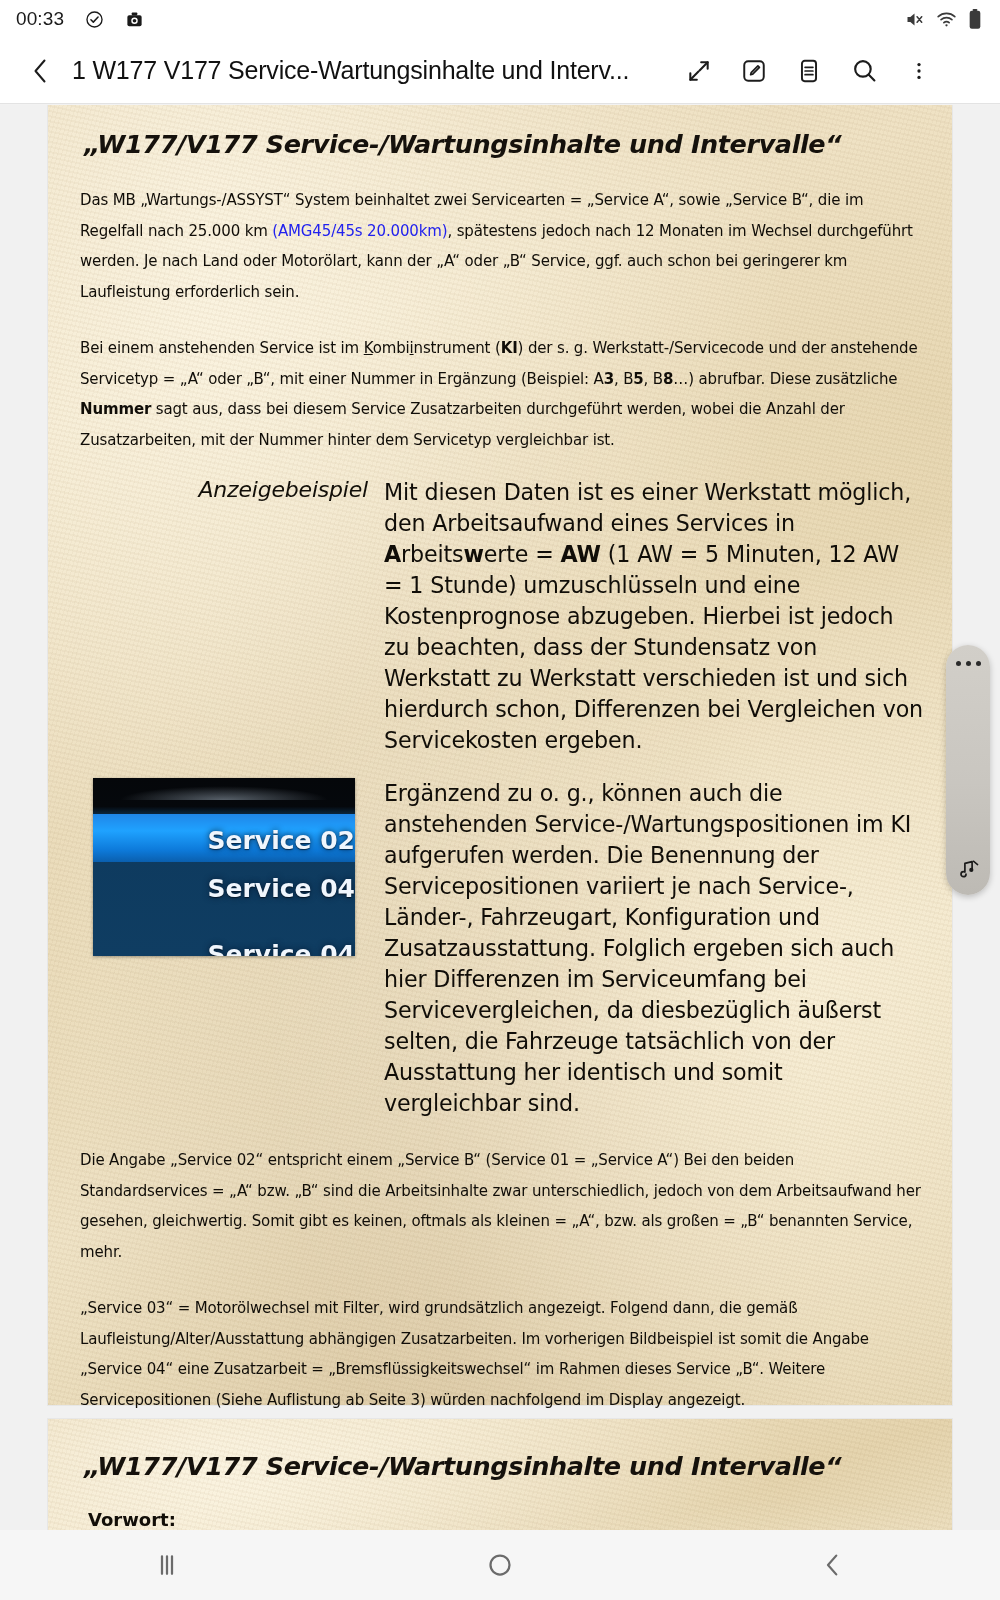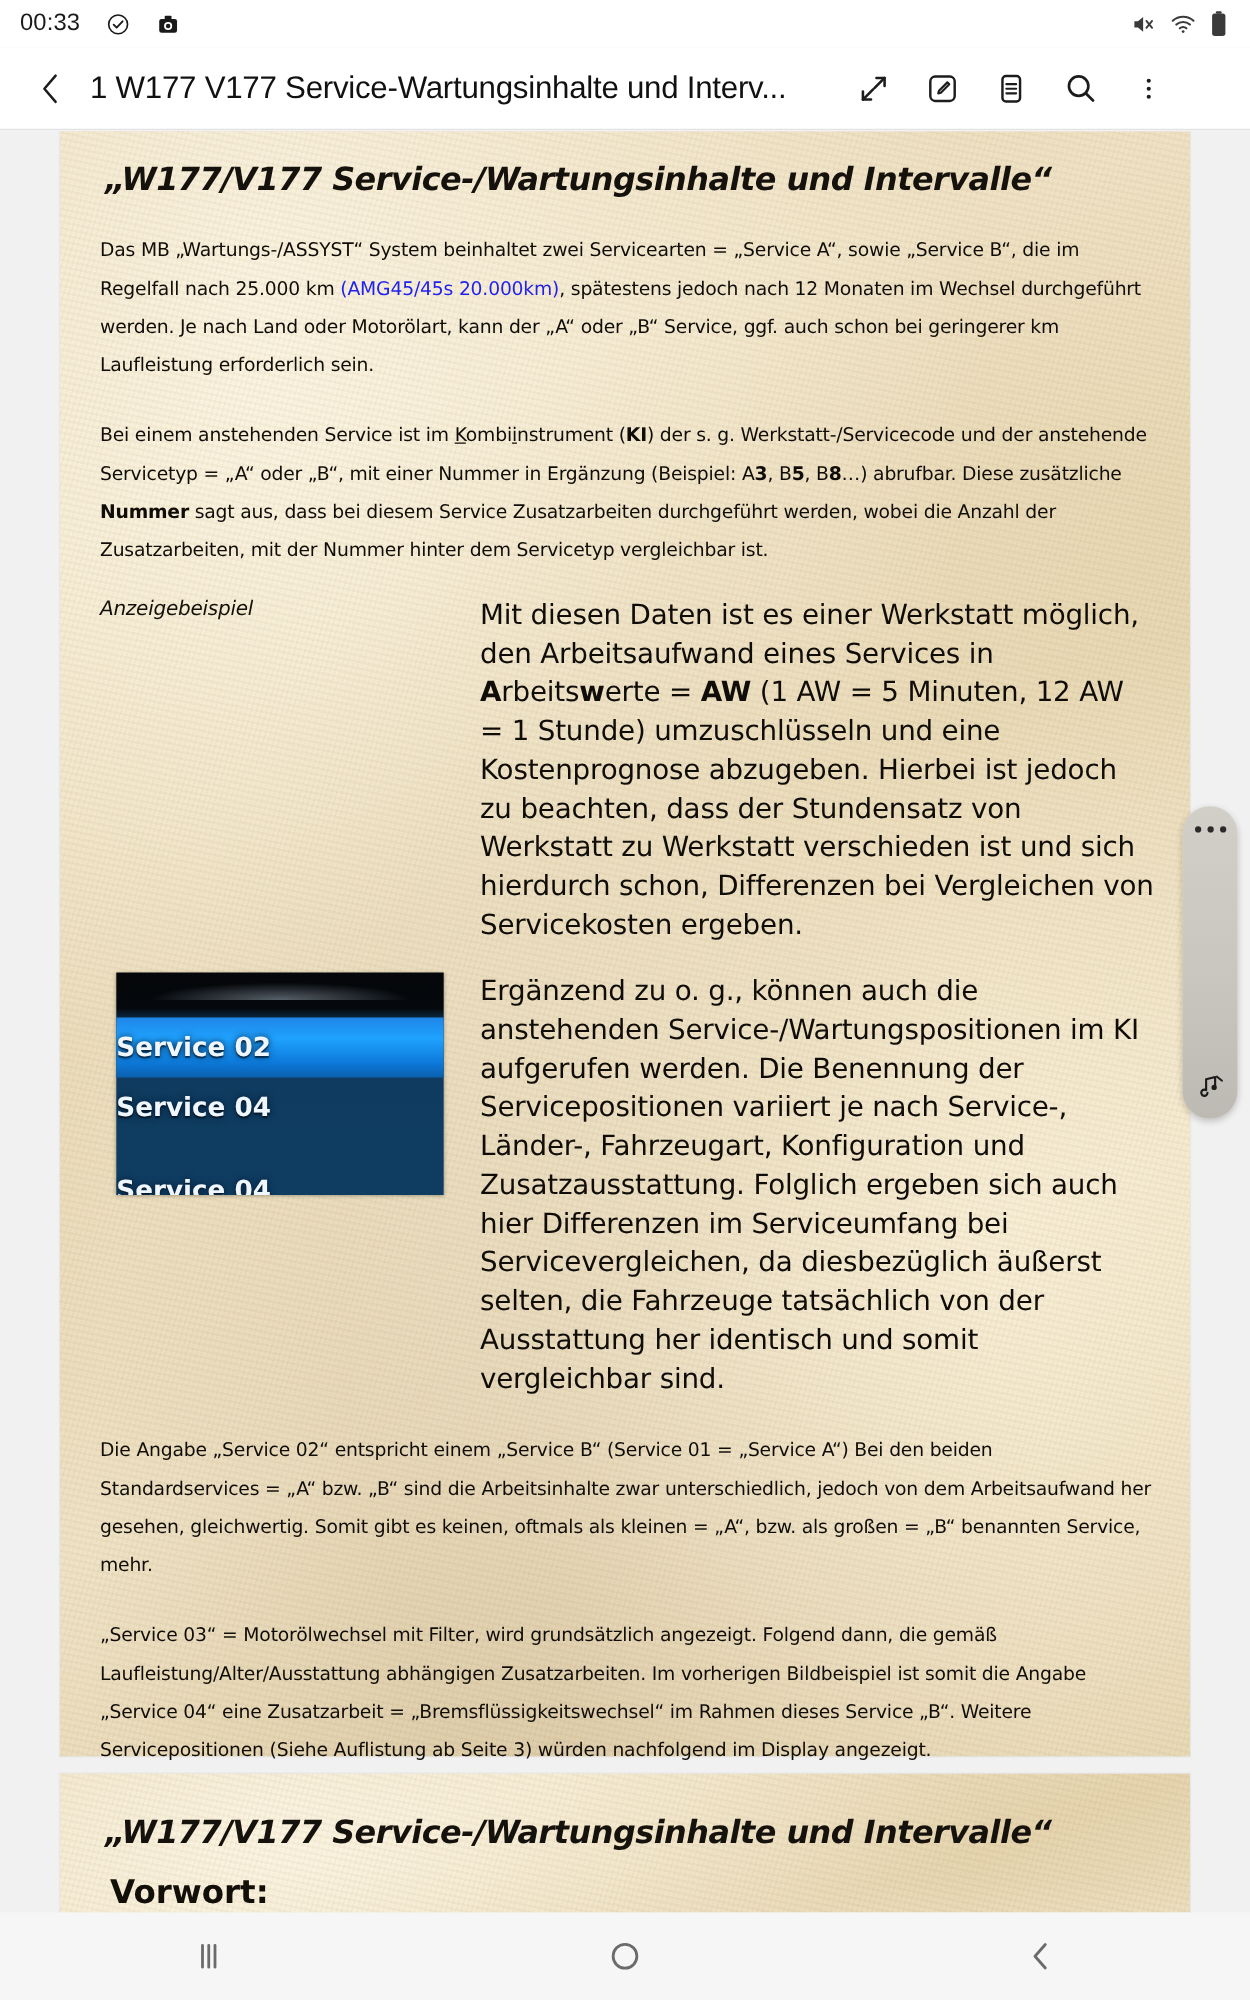--- a/index.html
+++ b/index.html
@@ -86,22 +86,22 @@
   .blue { color: #2222ee; }
   .b { font-weight: bold; }
   .u { text-decoration: underline; }
 
   
   .row { display: flex; margin-top: 22px; }
   .col-left { width: 292px; flex: 0 0 292px; padding-left: 4px; }
   .col-right { flex: 1 1 auto; padding-left: 16px; }
   .caption {
     font-family: "DejaVu Sans", sans-serif;
-    font-style: italic; font-size: 16px; color: #120f09;
-    text-align: left; margin-bottom: 12px; letter-spacing: -.2px;
+    font-style: italic; font-size: 22px; color: #120f09;
+    text-align: right; margin-bottom: 12px; letter-spacing: -.2px;
   }
   .ki-shot {
     width: 262px; height: 168px; position: relative; overflow: hidden;
     background: linear-gradient(180deg,#0a0c10 0%, #0a0d13 9%, #123049 30%, #15476e 55%, #10405f 78%, #0d2b42 100%);
     margin: 0 auto; box-shadow: 0 1px 3px rgba(0,0,0,.35);
   }
   .ki-shot .glare {
     position: absolute; left: 6%; right: 6%; top: 6px; height: 16px;
     background: radial-gradient(ellipse at 50% 100%, rgba(220,235,250,.45), rgba(255,255,255,0) 70%);
   }
@@ -118,35 +118,35 @@
   .ki-shot2 { height: 178px; background: linear-gradient(180deg,#05070a 0%, #05080c 16%, #0e3a5e 23%, #0f3d62 100%); }
   .ki-shot2 .glare2 {
     position: absolute; left: 10%; right: 10%; top: 8px; height: 14px;
     background: radial-gradient(ellipse at 50% 100%, rgba(210,228,245,.4), rgba(255,255,255,0) 70%);
   }
   .hl-bar {
     position: absolute; left: 0; right: 0; top: 36px; height: 48px;
     background: linear-gradient(180deg, #1f86e8 0%, #1fa2ff 35%, #0d7ada 75%, #0a5fae 100%);
   }
   .ki-shot2 .srv {
-    position: absolute; width: 100%; text-align: left;
-    font-family: "DejaVu Sans", sans-serif; font-weight: bold; font-size: 21px;
+    position: absolute; width: 100%; text-align: right;
+    font-family: "DejaVu Sans", sans-serif; font-weight: bold; font-size: 25px;
     color: #f0f6fd; text-shadow: 0 0 6px rgba(5,25,50,.9), 0 1px 1px rgba(0,0,0,.6);
   }
   .s1 { top: 48px; }
   .s2 { top: 96px; }
   .s3 { top: 142px; margin-top: 20px; }
 
   p.col-text {
     font-size: 22.2px; line-height: 31px; color: #100d08;
     font-family: "DejaVu Sans", sans-serif; letter-spacing: -.15px;
   }
   .vorwort {
-    font-family: "DejaVu Sans", sans-serif; font-weight: bold; font-size: 26px;
-    color: #120e08; margin: 18px 0 0 12px;
+    font-family: "DejaVu Sans", sans-serif; font-weight: bold; font-size: 18px;
+    color: #120e08; margin: 28px 0 0 12px;
   }
 
   
   .scroll-handle {
     position: absolute; right: 10px; top: 540px;
     width: 44px; height: 250px; border-radius: 24px;
     background: linear-gradient(180deg,#d2cfc9 0%, #c9c6c0 55%, #bdbab4 100%);
     box-shadow: 0 2px 6px rgba(0,0,0,.22);
     z-index: 40; cursor: pointer;
     display: flex; flex-direction: column; align-items: center; justify-content: space-between;

